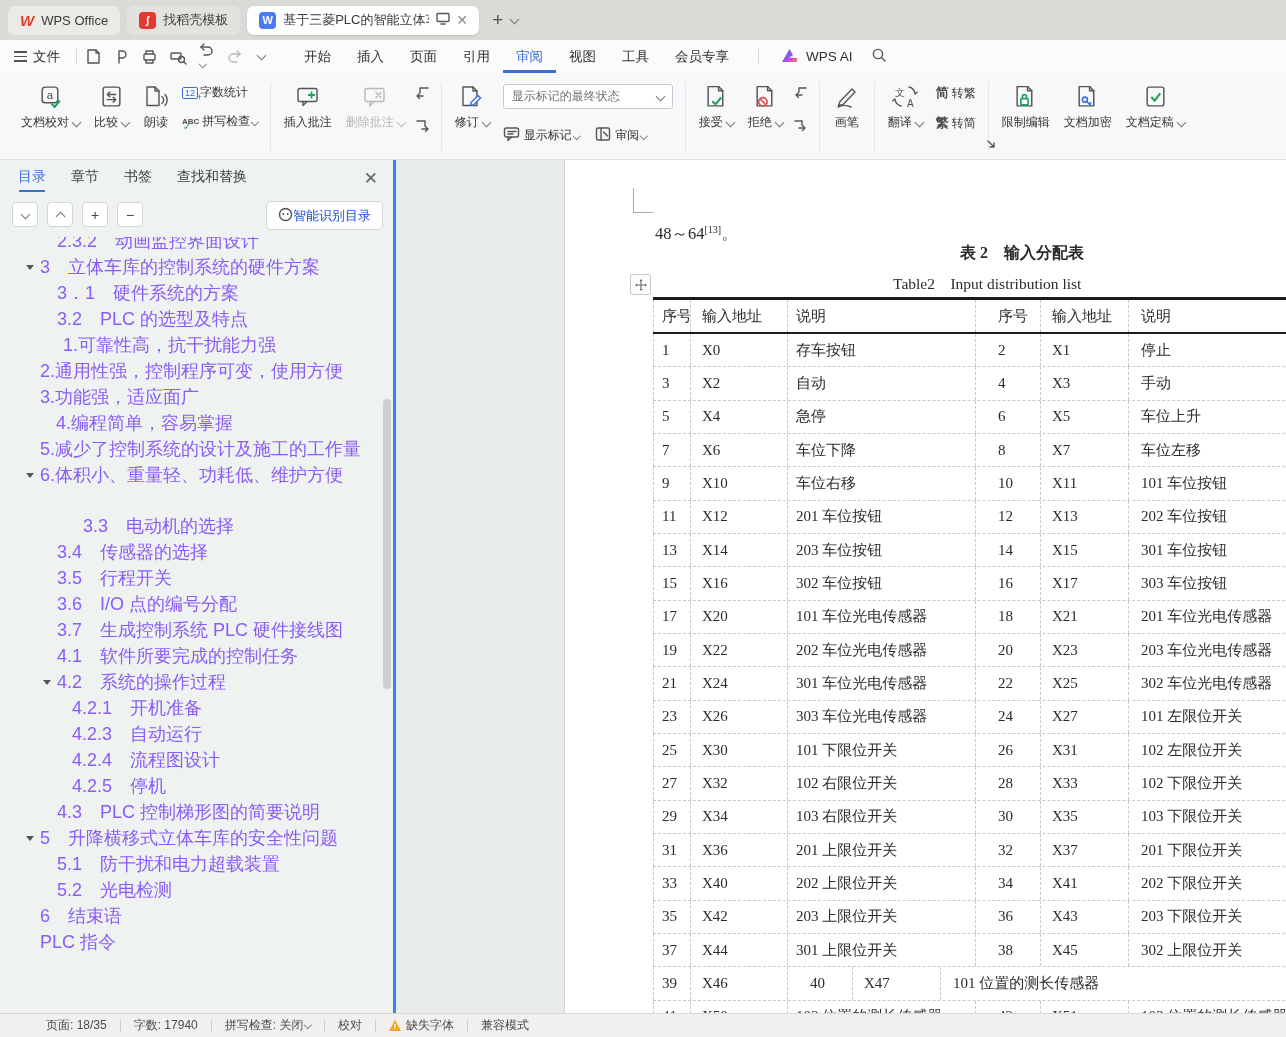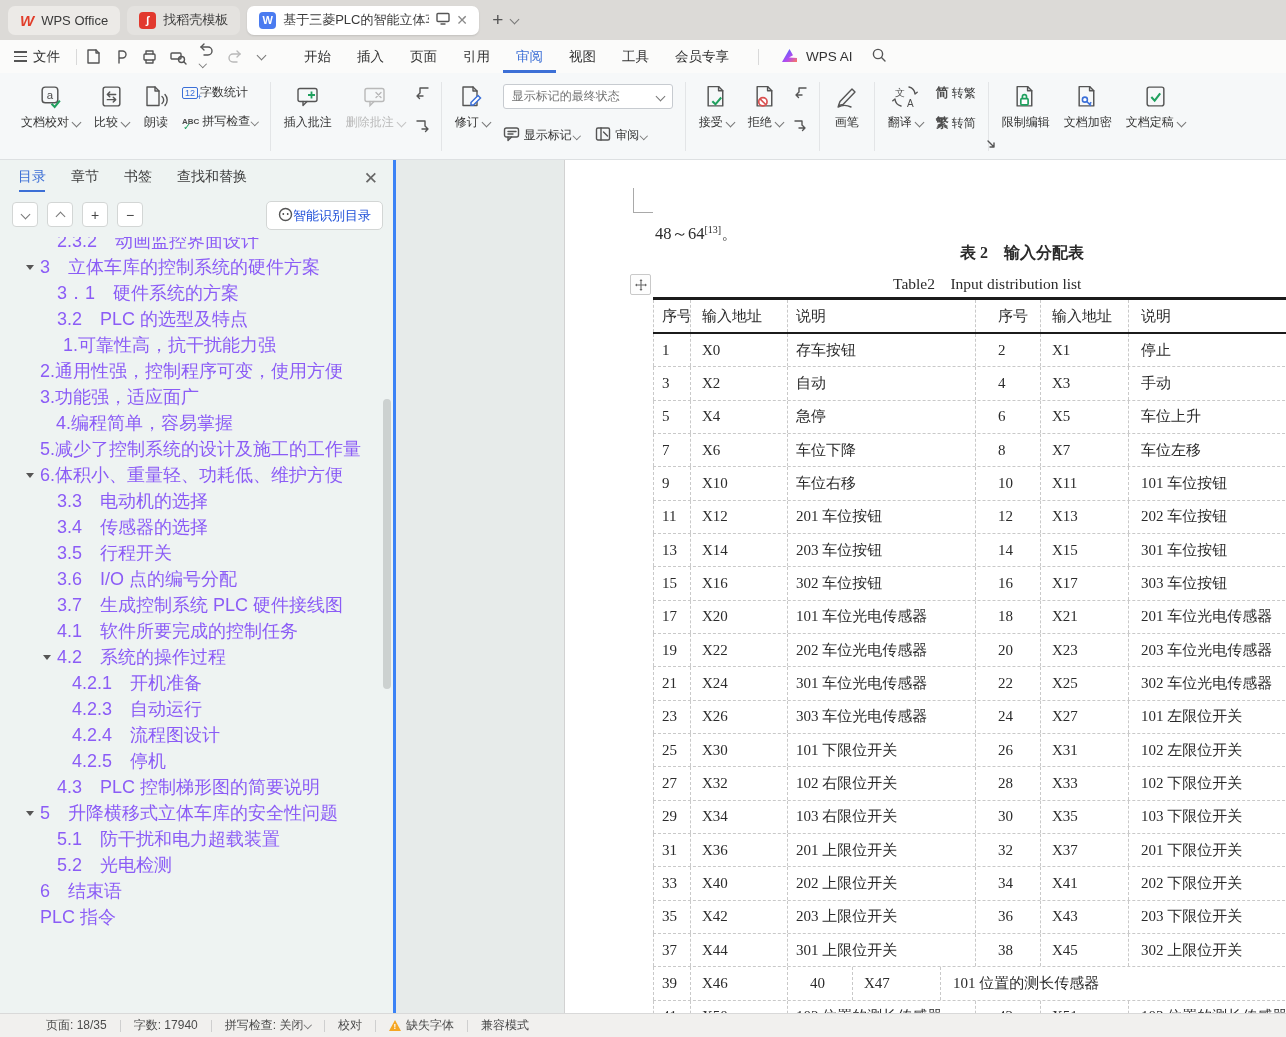--- a/index.html
+++ b/index.html
@@ -498,21 +498,21 @@
           <div class="toc-item" style="padding-left: 57px;"><span>2.3.2　动画监控界面设计</span></div>
           <div class="toc-item" style="padding-left: 40px;"><span class="caret" style="left: 26px;"></span><span>3　立体车库的控制系统的硬件方案</span></div>
           <div class="toc-item" style="padding-left: 57px;"><span>3．1　硬件系统的方案</span></div>
           <div class="toc-item" style="padding-left: 57px;"><span>3.2　PLC 的选型及特点</span></div>
           <div class="toc-item" style="padding-left: 63px;"><span>1.可靠性高，抗干扰能力强</span></div>
           <div class="toc-item" style="padding-left: 40px;"><span>2.通用性强，控制程序可变，使用方便</span></div>
           <div class="toc-item" style="padding-left: 40px;"><span>3.功能强，适应面广</span></div>
           <div class="toc-item" style="padding-left: 56px;"><span>4.编程简单，容易掌握</span></div>
           <div class="toc-item" style="padding-left: 40px;"><span>5.减少了控制系统的设计及施工的工作量</span></div>
           <div class="toc-item" style="padding-left: 40px;"><span class="caret" style="left: 26px;"></span><span>6.体积小、重量轻、功耗低、维护方便</span></div>
-          <div class="toc-item" style="padding-left: 57px;"><span>3.3　电动机的选择</span></div>
+          <div class="toc-item" style="padding-left: 83px; margin-top: 25px;"><span>3.3　电动机的选择</span></div>
           <div class="toc-item" style="padding-left: 57px;"><span>3.4　传感器的选择</span></div>
           <div class="toc-item" style="padding-left: 57px;"><span>3.5　行程开关</span></div>
           <div class="toc-item" style="padding-left: 57px;"><span>3.6　I/O 点的编号分配</span></div>
           <div class="toc-item" style="padding-left: 57px;"><span>3.7　生成控制系统 PLC 硬件接线图</span></div>
           <div class="toc-item" style="padding-left: 57px;"><span>4.1　软件所要完成的控制任务</span></div>
           <div class="toc-item" style="padding-left: 57px;"><span class="caret" style="left: 43px;"></span><span>4.2　系统的操作过程</span></div>
           <div class="toc-item" style="padding-left: 72px;"><span>4.2.1　开机准备</span></div>
           <div class="toc-item" style="padding-left: 72px;"><span>4.2.3　自动运行</span></div>
           <div class="toc-item" style="padding-left: 72px;"><span>4.2.4　流程图设计</span></div>
           <div class="toc-item" style="padding-left: 72px;"><span>4.2.5　停机</span></div>

